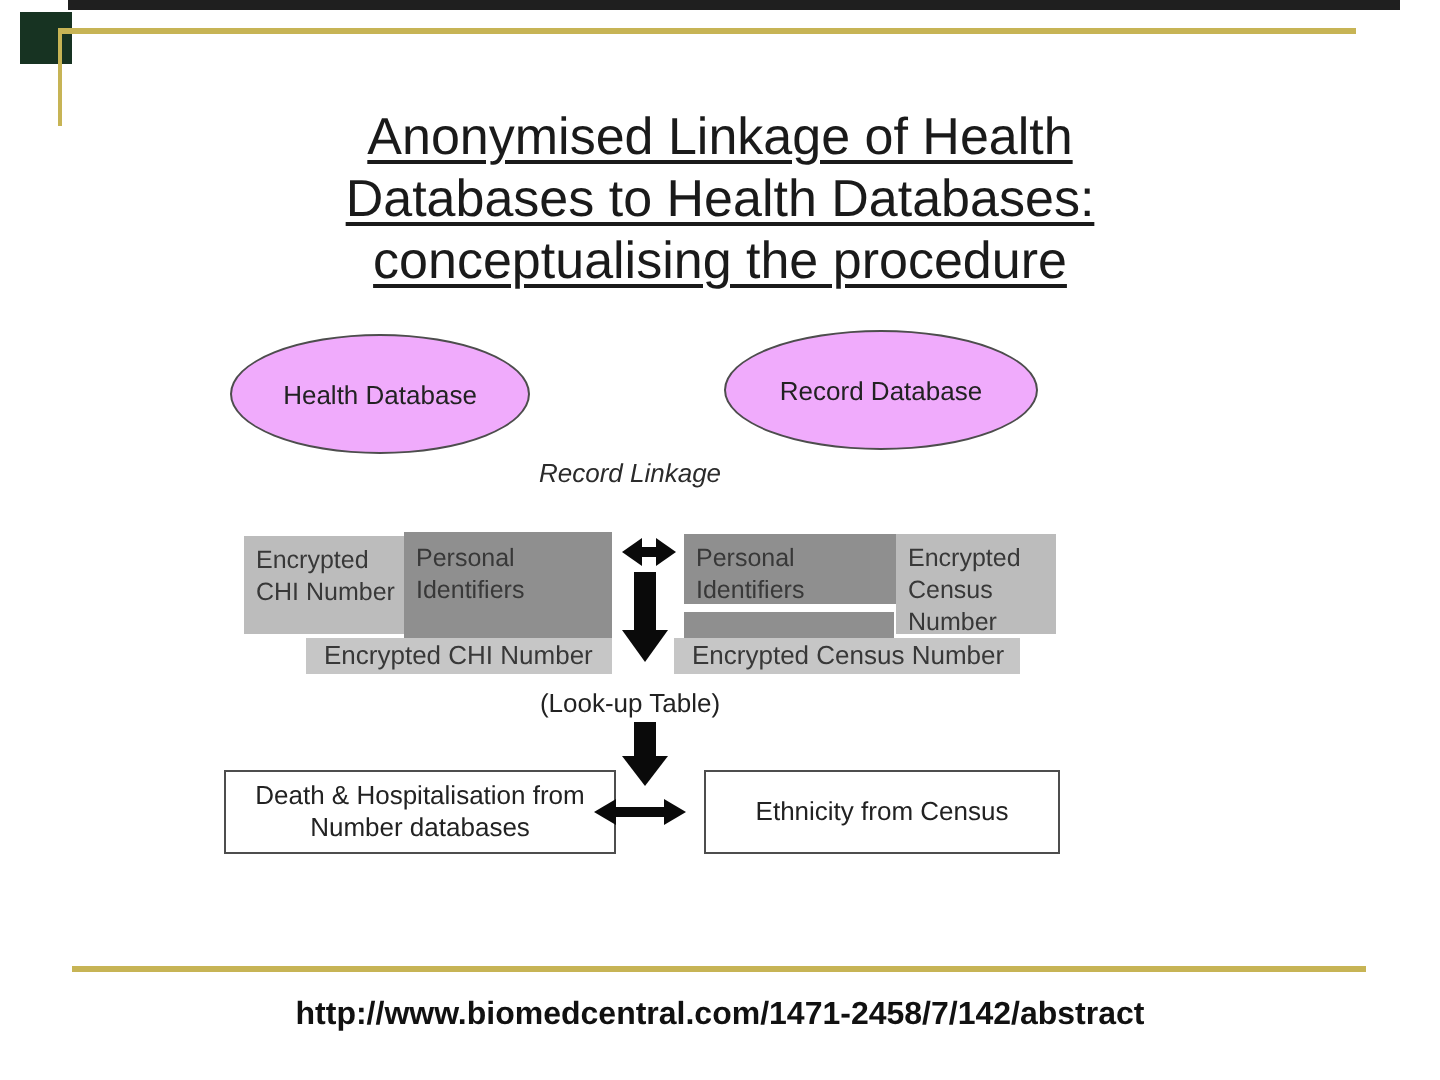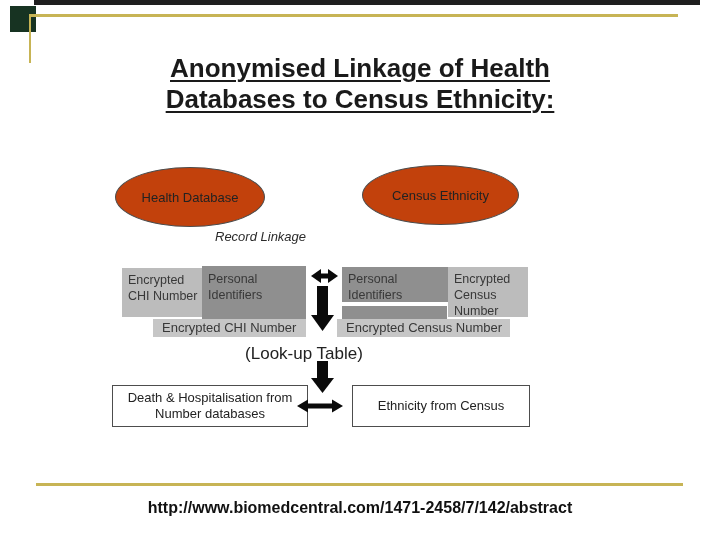--- a/index.html
+++ b/index.html
@@ -25,71 +25,72 @@
   .corner-square{left:10px;top:6px;width:26px;height:26px;background:var(--corner_square);}
   .gold-top-h{left:29px;top:14px;width:649px;height:3px;background:var(--gold);}
   .gold-top-v{left:29px;top:14px;width:2px;height:49px;background:var(--gold);}
   .gold-bottom{left:36px;top:483px;width:647px;height:3px;background:var(--gold);}
   
   .title{left:0;top:53px;width:720px;text-align:center;
     font-size:26px;font-weight:bold;line-height:31px;letter-spacing:0px;}
   .title span{display:block;}
   .title .u{text-decoration:underline;text-decoration-thickness:2px;text-underline-offset:3px;}
   
-  .ellipse{border:1.5px solid var(--line_gray);border-radius:50%;background:#c2410c;
+  .ellipse{border:1.5px solid var(--line_gray);border-radius:50%;background:#f0abfc;
     display:flex;align-items:center;justify-content:center;font-size:13px;color:#222;}
   .ellipse-health{left:115px;top:167px;width:148px;height:58px;}
   .ellipse-census{left:362px;top:165px;width:155px;height:58px;}
-  .record-linkage{left:215px;top:229px;width:200px;text-align:left;
+  .record-linkage{left:215px;top:229px;width:200px;text-align:center;
     font-size:13px;font-style:italic;color:#2b2b2b;}
   
   .gbox{font-size:12.5px;line-height:16px;color:var(--box_text);box-sizing:border-box;}
   .box-chi{left:122px;top:268px;width:80px;height:49px;background:var(--box_light);padding:4px 2px 0 6px;}
   .box-personal-left{left:202px;top:266px;width:104px;height:53px;background:var(--box_dark);padding:5px 6px 0 6px;}
   .box-personal-right{left:342px;top:267px;width:106px;height:35px;background:var(--box_dark);padding:4px 6px 0 6px;}
   .strip-right{left:342px;top:306px;width:105px;height:13px;background:var(--box_dark);}
   .box-census-num{left:448px;top:267px;width:80px;height:50px;background:var(--box_light);padding:4px 2px 0 6px;}
   .bar{height:18px;background:var(--bar_light);font-size:13px;line-height:18px;color:var(--box_text);box-sizing:border-box;}
   .bar-chi{left:153px;top:319px;width:153px;padding-left:9px;}
   .bar-census{left:337px;top:319px;width:173px;padding-left:9px;}
   
   .arrow svg{display:block;}
   .arrow-identifiers{left:311px;top:268px;}
   .arrow-down-lookup{left:311px;top:286px;}
   .arrow-down-tables{left:311px;top:361px;}
   .arrow-bottom-link{left:297px;top:399px;}
-  .lookup-label{left:224px;top:344px;width:160px;text-align:center;font-size:17px;color:#222;}
+  .lookup-label{left:235px;top:344px;width:160px;text-align:center;font-size:13px;color:#222;}
   
   .wbox{border:1.5px solid var(--line_gray);background:#fff;box-sizing:border-box;
     display:flex;flex-direction:column;align-items:center;justify-content:center;
     font-size:13px;line-height:16px;color:#222;text-align:center;}
   .box-death{left:112px;top:385px;width:196px;height:42px;}
   .box-ethnicity{left:352px;top:385px;width:178px;height:42px;}
   
   .footer-url{left:0;top:499px;width:720px;text-align:center;
     font-size:16px;font-weight:bold;color:#111;}
 </style>
 </head>
 <body>
 
 <div class="abs top-bar"></div>
 <div class="abs corner-square"></div>
 <div class="abs gold-top-h"></div>
 <div class="abs gold-top-v"></div>
 
-<h1 class="abs title" style="margin:0;font-weight:bold;">
+<h1 class="abs title" style="margin:0;font-weight:normal;">
   <span class="u">Anonymised Linkage of Health</span>
-  <span class="u">Databases to Census Ethnicity:</span>
+  <span class="u">Databases to Health Databases:</span>
+  <span class="u">conceptualising the procedure</span>
 </h1>
 
 <div class="abs ellipse ellipse-health">
   <span>Health Database</span>
 </div>
 <div class="abs ellipse ellipse-census">
-  <span>Census Ethnicity</span>
+  <span>Record Database</span>
 </div>
 <div class="abs record-linkage">Record Linkage</div>
 
 <div class="abs gbox box-chi">Encrypted CHI Number</div>
 <div class="abs gbox box-personal-left">Personal Identifiers</div>
 
 <div class="abs arrow arrow-identifiers">
   <svg width="27" height="16" viewBox="0 0 27 16">
     <rect x="8" y="5.5" width="11" height="5" fill="#0a0a0a"></rect>
     <polygon points="0,8 10,1 10,15" fill="#0a0a0a"></polygon>

